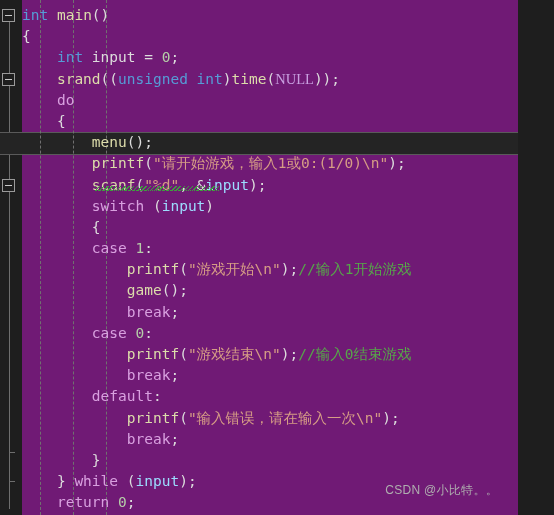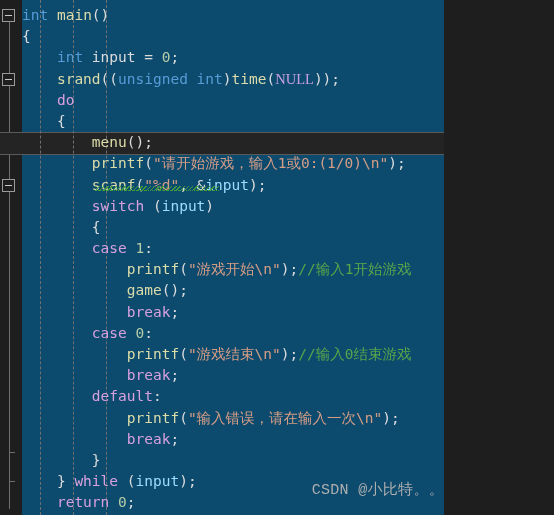--- a/index.html
+++ b/index.html
@@ -2,21 +2,21 @@
 <html><head>
 <meta charset="utf-8">
 <style>
   html,body{margin:0;padding:0;}
   body{
     width:554px;height:515px;overflow:hidden;
     background:#1E1E1E;
     font-family:"DejaVu Sans Mono","Liberation Mono",monospace;
   }
   #editor{
-    position:relative;width:444px;height:515px;background:#0c4a6e;
+    position:relative;width:518px;height:515px;background:#701a75;
   }
 
   
   #gutter{
     position:absolute;left:0;top:0;width:22px;height:515px;
     background:#1E1E1E;
   }
   .fold-spine{
     position:absolute;left:9px;width:1px;background:#6E6E6E;
   }
@@ -71,23 +71,23 @@
   .var    {color:#9CDCFE;}   
   .num    {color:#B5CEA8;}   
   .str    {color:#D69D85;}   
   .cmt    {color:#57A64A;}   
   .mac    {color:#C8A0E0;font-family:Liberation Serif, serif;}   
   .pl     {color:#DCDCDC;}   
   .br     {color:#DCDCDC;}   
 
   
   #watermark{
-    position:absolute;right:0;bottom:16px;
-    color:#AFAFAF;font-size:15px;
-    font-family:Liberation Mono, monospace;
+    position:absolute;right:20px;bottom:16px;
+    color:#AFAFAF;font-size:12px;
+    font-family:Liberation Sans, sans-serif;
     letter-spacing:.3px;
   }
 </style>
 </head>
 <body>
 
 <div id="editor">
 
   <div id="gutter">
       <div class="fold-spine" style="top: 18px; height: 491px;"></div>

